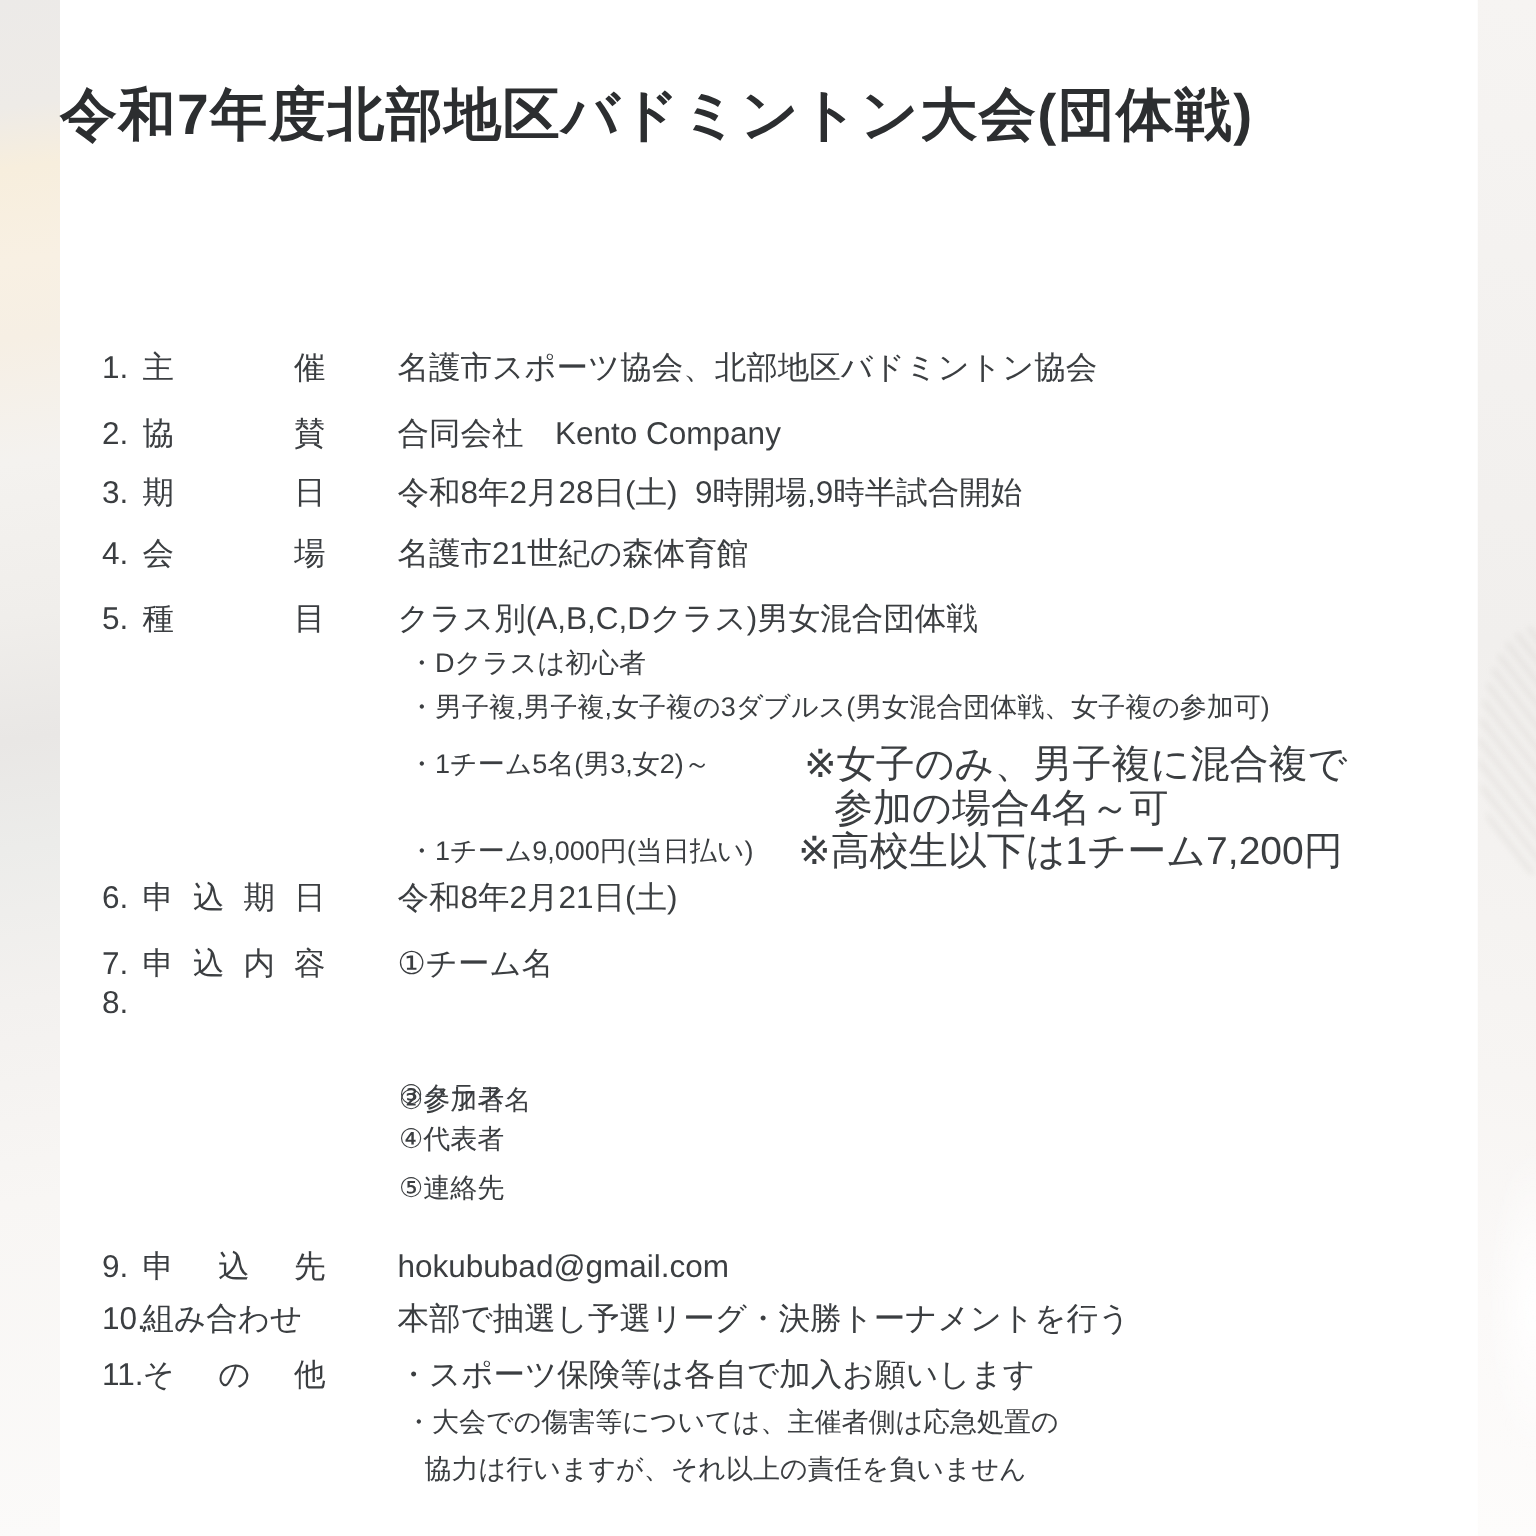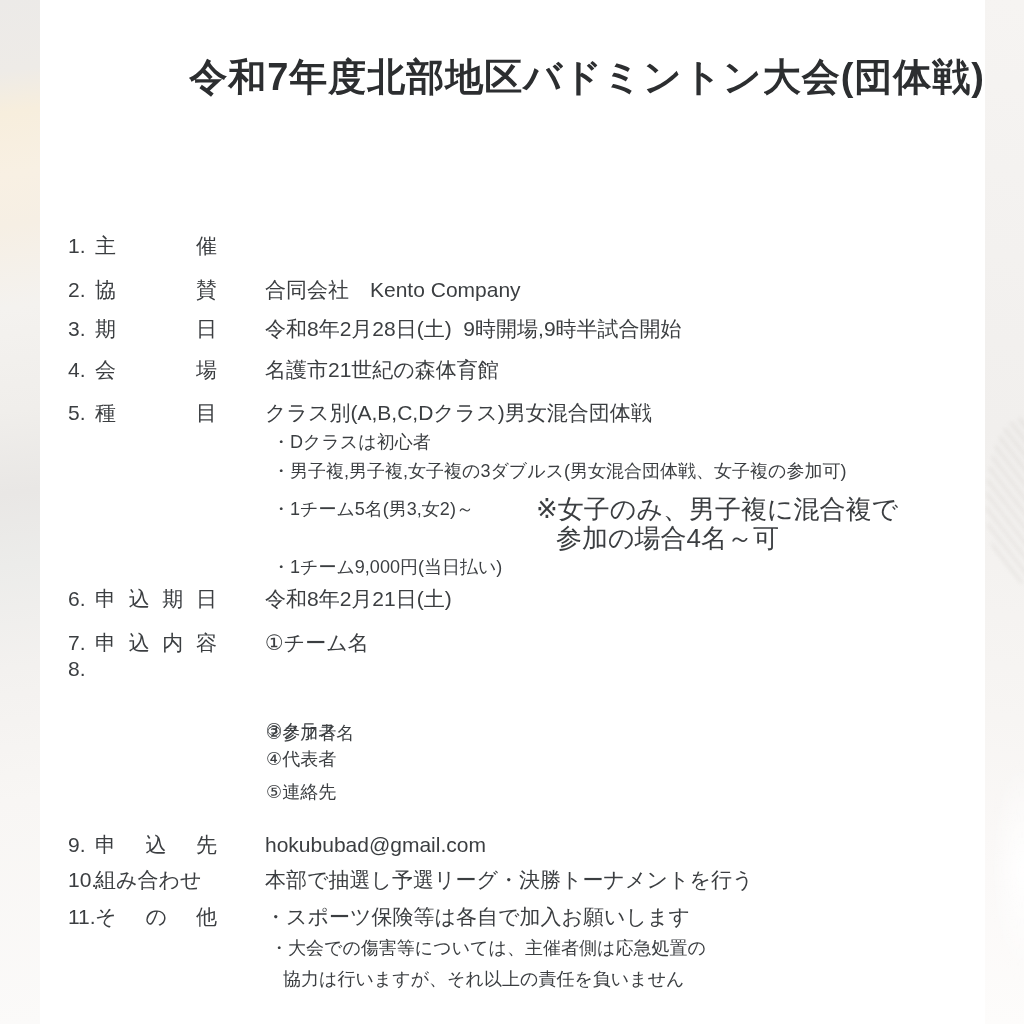--- a/index.html
+++ b/index.html
@@ -34,21 +34,21 @@
   }
   .glow-blur{
     position:absolute;right:-30px;top:760px;width:64px;height:220px;
     border-radius:50%;
     background:radial-gradient(closest-side, rgba(255,255,255,0.9), rgba(255,255,255,0));
     filter:blur(3px);
   }
   .doc{position:absolute;left:40px;top:0;width:945px;height:1024px;background:#ffffff;}
   .title{
     position:absolute;left:40px;top:52px;width:945px;
-    text-align:right;font-size:38px;line-height:50px;font-weight:600;
+    text-align:left;font-size:38px;line-height:50px;font-weight:600;
     color:#2c2e30;letter-spacing:1px;white-space:pre;
   }
   .row{position:absolute;left:0;width:1024px;height:27px;font-size:21px;line-height:27px;}
   .num{position:absolute;left:68px;white-space:pre;}
   .label{
     position:absolute;left:95px;width:122px;
     display:inline-flex;justify-content:space-between;white-space:pre;
   }
   .label.nojust{justify-content:flex-start;}
   .val{position:absolute;left:265px;white-space:pre;}
@@ -65,20 +65,21 @@
   <div class="shuttle-blur"></div>
   <div class="glow-blur"></div>
 
   <div class="doc"></div>
 
   <div class="title">令和7年度北部地区バドミントン大会(団体戦)</div>
 
   <div class="row" style="top:232px">
     <span class="num">1.</span>
     <span class="label"><span>主</span><span>催</span></span>
+    <span class="val">名護市スポーツ協会、北部地区バドミントン協会</span>
   </div>
 
   <div class="row" style="top:276px">
     <span class="num">2.</span>
     <span class="label"><span>協</span><span>賛</span></span>
     <span class="val">合同会社　Kento Company</span>
   </div>
 
   <div class="row" style="top:315px">
     <span class="num">3.</span>
@@ -96,20 +97,21 @@
     <span class="num">5.</span>
     <span class="label"><span>種</span><span>目</span></span>
     <span class="val">クラス別(A,B,C,Dクラス)男女混合団体戦</span>
   </div>
   <div class="subline" style="left:272px;top:429px">・Dクラスは初心者</div>
   <div class="subline" style="left:272px;top:458px">・男子複,男子複,女子複の3ダブルス(男女混合団体戦、女子複の参加可)</div>
   <div class="subline" style="left:272px;top:496px">・1チーム5名(男3,女2)～</div>
   <div class="note" style="left:536px;top:496px">※女子のみ、男子複に混合複で</div>
   <div class="note" style="left:556px;top:525px">参加の場合4名～可</div>
   <div class="subline" style="left:272px;top:554px">・1チーム9,000円(当日払い)</div>
+  <div class="note" style="left:532px;top:554px">※高校生以下は1チーム7,200円</div>
 
   <div class="row" style="top:585px">
     <span class="num">6.</span>
     <span class="label"><span>申</span><span>込</span><span>期</span><span>日</span></span>
     <span class="val">令和8年2月21日(土)</span>
   </div>
 
   <div class="row" style="top:629px">
     <span class="num">7.</span>
     <span class="label"><span>申</span><span>込</span><span>内</span><span>容</span></span>

